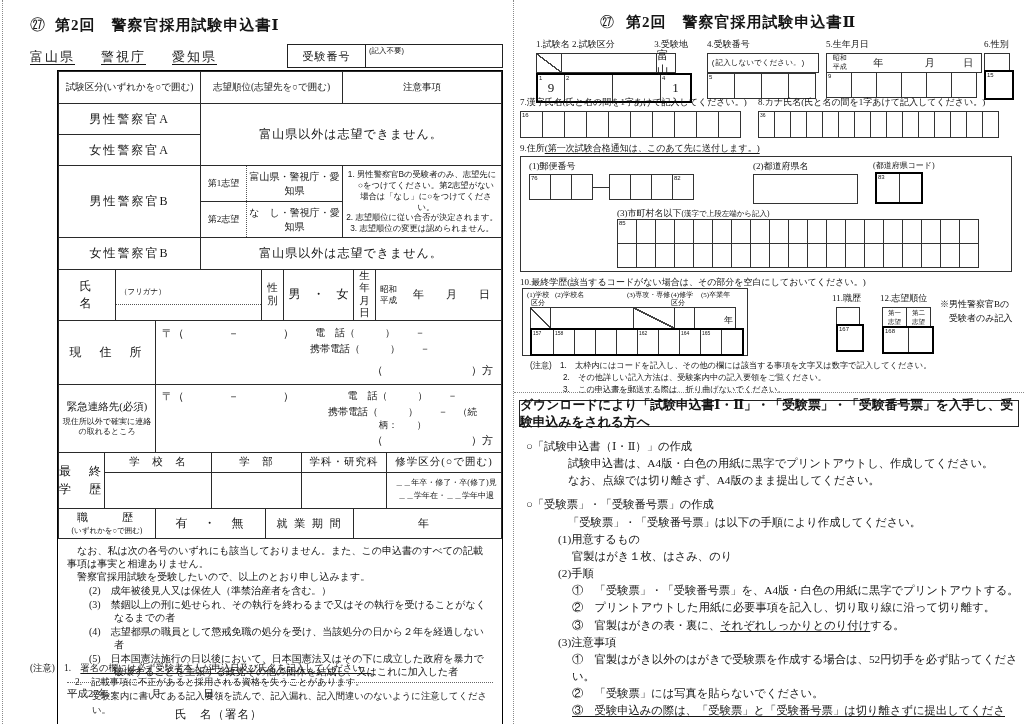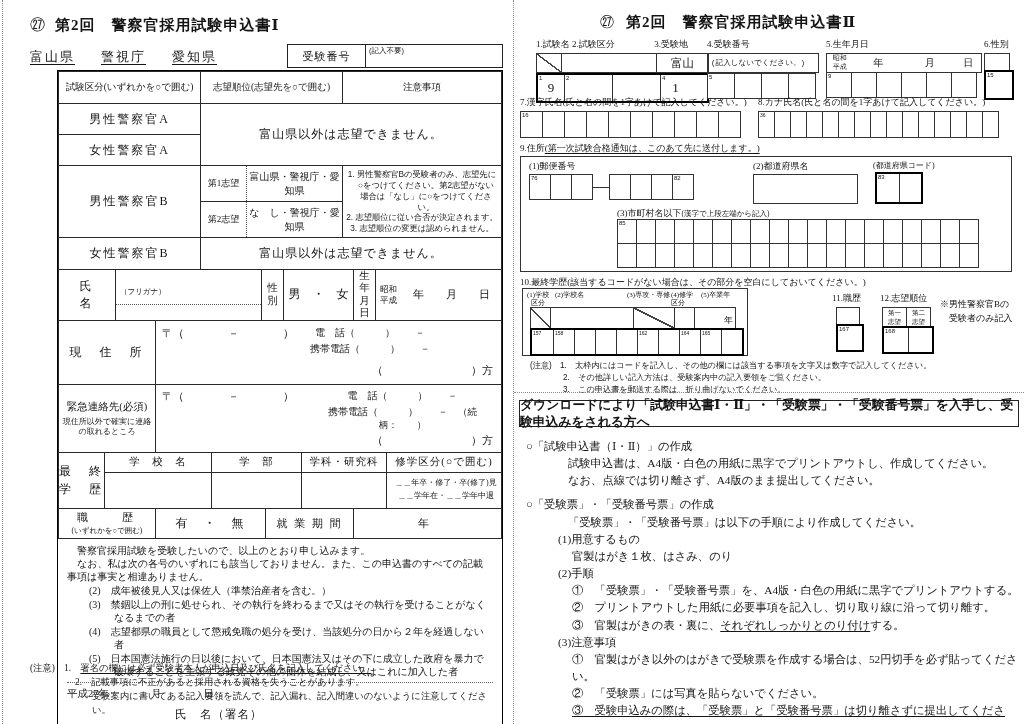--- a/index.html
+++ b/index.html
@@ -328,22 +328,22 @@
             <div class="joblab2">(いずれかを○で囲む)</div>
           </td>
           <td class="jobval">有　・　無</td>
           <td class="jobper">就 業 期 間</td>
           <td class="jobyr">年</td>
         </tr>
       </tbody>
         </table>
 
       <div class="decl">
+        <div class="dp">　なお、私は次の各号のいずれにも該当しておりません。また、この申込書のすべての記載事項は事実と相違ありません。</div>
         <div class="dp">　警察官採用試験を受験したいので、以上のとおり申し込みます。</div>
-        <div class="dp">　なお、私は次の各号のいずれにも該当しておりません。また、この申込書のすべての記載事項は事実と相違ありません。</div>
         <div>
             <div class="di">(2)　成年被後見人又は保佐人（準禁治産者を含む。）</div>
             <div class="di">(3)　禁錮以上の刑に処せられ、その執行を終わるまで又はその執行を受けることがなくなるまでの者</div>
             <div class="di">(4)　志望都県の職員として懲戒免職の処分を受け、当該処分の日から２年を経過しない者</div>
             <div class="di">(5)　日本国憲法施行の日以後において、日本国憲法又はその下に成立した政府を暴力で破壊することを主張する政党その他の団体を結成し、又はこれに加入した者</div>
           </div>
         <div class="ddate">平成27年　　　　月　　　　日</div>
         <div class="dsign">氏　名（署名）</div>
       </div>
     </div>
@@ -362,21 +362,21 @@
     </div>
 
     <div class="fg" style="left:22px;top:38px">
       <div class="f1lab">
         <span class="flabel">1.試験名 2.試験区分</span>
         <span class="flabel">3.受験地</span>
       </div>
       <div class="cells">
         <div class="cell diag" style="width:26px;height:20px"></div>
         <div class="cell" style="width:96px;height:20px"></div>
-        <div class="cell" style="width:53px;height:20px">
+        <div class="cell" style="width:20px;height:20px">
             <span class="val sm">富山</span>
           </div>
       </div>
       <div class="cells bold" style="display:flex">
         <div class="cell" style="width:26px;height:26px">
             <span class="sup">1</span>
             <span class="val">9</span>
           </div>
         <div class="cell" style="width:48px;height:26px">
             <span class="sup">2</span>

